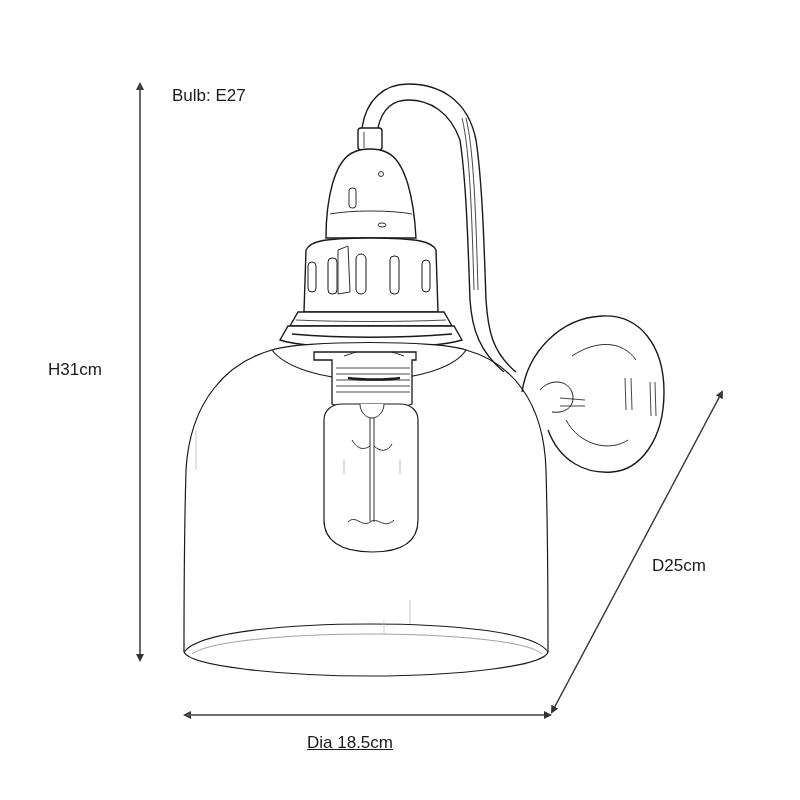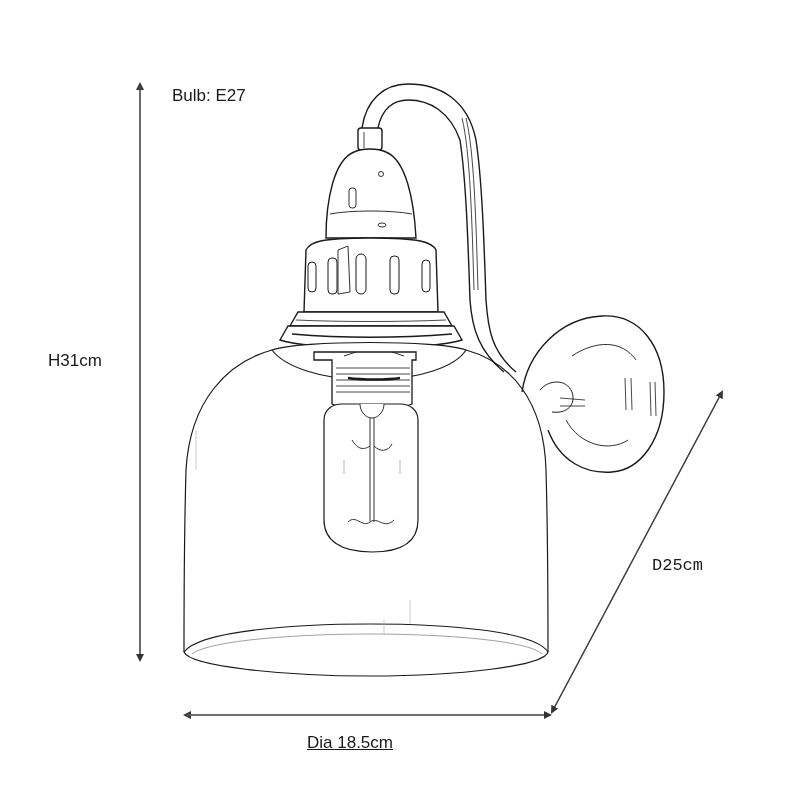--- a/index.html
+++ b/index.html
@@ -115,17 +115,17 @@
       <path d="M360,404 C360,412 366,418 372,418 C378,418 384,412 384,404" stroke-width="0.9"></path>
       <line x1="370" y1="418" x2="370" y2="522" stroke-width="0.9"></line>
       <line x1="374" y1="418" x2="374" y2="522" stroke-width="0.9"></line>
       <path d="M352,440 C358,450 364,450 370,446 M374,446 C380,452 388,452 392,444" stroke-width="0.9"></path>
       <path d="M348,522 C356,514 362,528 370,522 C378,516 384,530 394,520" stroke-width="0.9"></path>
       <path d="M344,460 L344,474 M400,460 L400,474" stroke-width="0.6" stroke="#888"></path>
     </g>
   </svg>
 
   <div class="label" style="left:172px; top:87px;text-align:right;">Bulb: E27</div>
-  <div class="label" style="left:48px; top:352px;">H31cm</div>
+  <div class="label" style="left:48px; top:361px;">H31cm</div>
   <div class="label" style="left:307px; top:734px;text-decoration:underline;">Dia 18.5cm</div>
-  <div class="label" style="left:652px; top:557px;font-family:Liberation Mono, monospace;">D25cm</div>
+  <div class="label" style="left:652px; top:557px;">D25cm</div>
 
 </div>
 
 </body></html>

